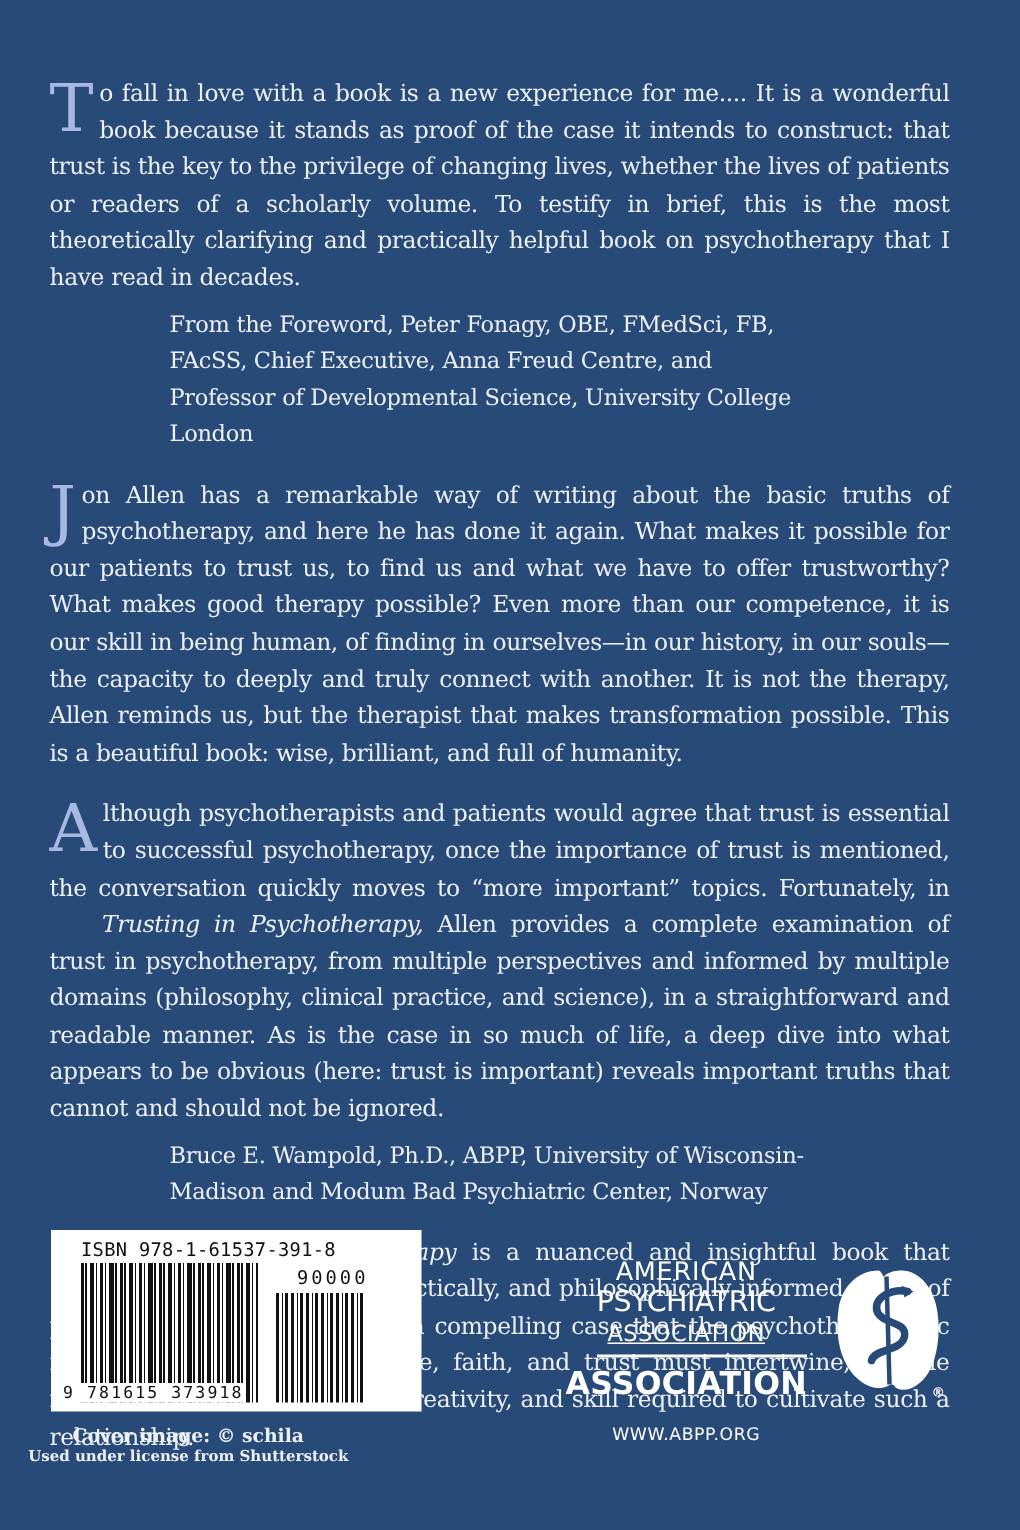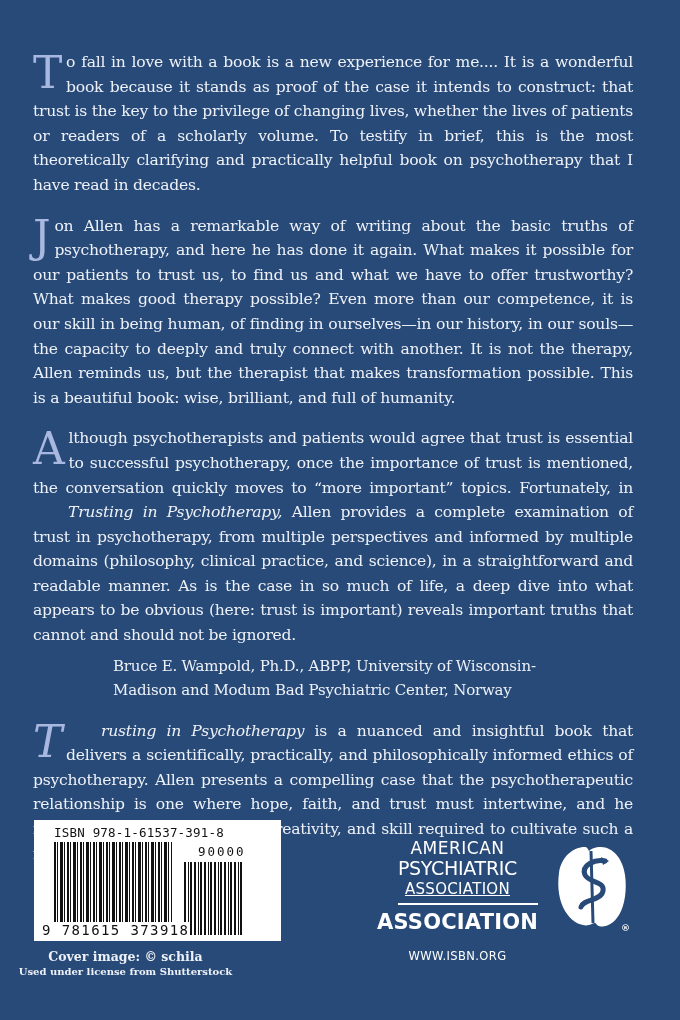--- a/index.html
+++ b/index.html
@@ -53,21 +53,21 @@
       #111 6px 8px, #fff 8px 10px);
   }
   .addon-digits {
     position: absolute; left: 164px; top: 24px;
     font-family: "DejaVu Sans Mono", "Liberation Mono", monospace;
     font-size: 12.5px; letter-spacing: 2px;
   }
   .bar-digits {
     position: absolute; left: 8px; top: 102px;
     font-family: "DejaVu Sans Mono", "Liberation Mono", monospace;
-    font-size: 14px; letter-spacing: 1.4px; background: transparent;
+    font-size: 11px; letter-spacing: 1.4px; background: transparent;
   }
   .bar-digits span { background: #fff; }
   .cover-credit {
     position: absolute; left: 16px; top: 948px; width: 219px; text-align: center;
     font-family: "DejaVu Serif", "Liberation Serif", serif; font-weight: bold;
     color: #eef1f7;
   }
   .cover-credit .line1 { font-size: 12.5px; line-height: 17px; }
   .cover-credit .line2 { font-size: 10px; line-height: 13px; }
 
@@ -87,20 +87,21 @@
 </style>
 </head>
 <body>
 
 <div class="content">
 
   <div class="block">
     <p class="quote">
       <span class="dropcap">T</span><span>o fall in love with a book is a new experience for me.... It is a wonderful book because it stands as proof of the case it intends to construct: that trust is the key to the privilege of changing lives, whether the lives of patients or readers of a scholarly volume. To testify in brief, this is the most theoretically clarifying and practically helpful book on psychotherapy that I have read in decades.</span>
     </p>
+    <div class="attribution">From the Foreword, Peter Fonagy, OBE, FMedSci, FB, FAcSS, Chief Executive, Anna Freud Centre, and Professor of Developmental Science, University College London</div>
   </div>
 
   <div class="block">
     <p class="quote">
       <span class="dropcap">J</span><span>on Allen has a remarkable way of writing about the basic truths of psychotherapy, and here he has done it again. What makes it possible for our patients to trust us, to find us and what we have to offer trustworthy? What makes good therapy possible?  Even more than our competence, it is our skill in being human, of finding in ourselves—in our history, in our souls—the capacity to deeply and truly connect with another. It is not the therapy, Allen reminds us, but the therapist that makes transformation possible. This is a beautiful book: wise, brilliant, and full of humanity.</span>
     </p>
   </div>
 
   <div class="block">
     <p class="quote">
@@ -129,21 +130,21 @@
   <div class="line1">Cover image: ©  schila</div>
   <div class="line2">Used under license from Shutterstock</div>
 </div>
 
 <div class="publisher">
   <div class="pub-american">AMERICAN</div>
   <div class="pub-psych">PSYCHIATRIC</div>
   <div class="pub-assoc">ASSOCIATION</div>
   <div class="pub-rule"></div>
   <div class="pub-publishing">ASSOCIATION</div>
-  <div class="pub-url">WWW.ISBN.ORG</div>
+  <div class="pub-url">WWW.ABPP.ORG</div>
 </div>
 
 <svg class="emblem" viewBox="0 0 76 88">
   <path d="M30 4 C18 4 6 14 4 30 C2 44 4 58 10 68 C16 78 26 84 34 82 C38 81 40 78 42 82 C48 86 58 82 64 72 C70 62 72 46 70 32 C68 16 58 4 46 4 C40 4 36 6 34 8 C33 6 32 4 30 4 Z" fill="#ffffff"></path>
   <line x1="36" y1="8" x2="38" y2="80" stroke="#284a78" stroke-width="3"></line>
   <path d="M50 18 C40 16 26 22 30 32 C34 40 50 38 48 48 C46 58 28 56 26 64" fill="none" stroke="#284a78" stroke-width="5" stroke-linecap="round"></path>
   <path d="M46 14 L54 18 L48 22 Z" fill="#284a78"></path>
   <text x="66" y="88" font-family="DejaVu Sans, sans-serif" font-size="9" font-weight="bold" fill="#ffffff">®</text>
 </svg>
 

